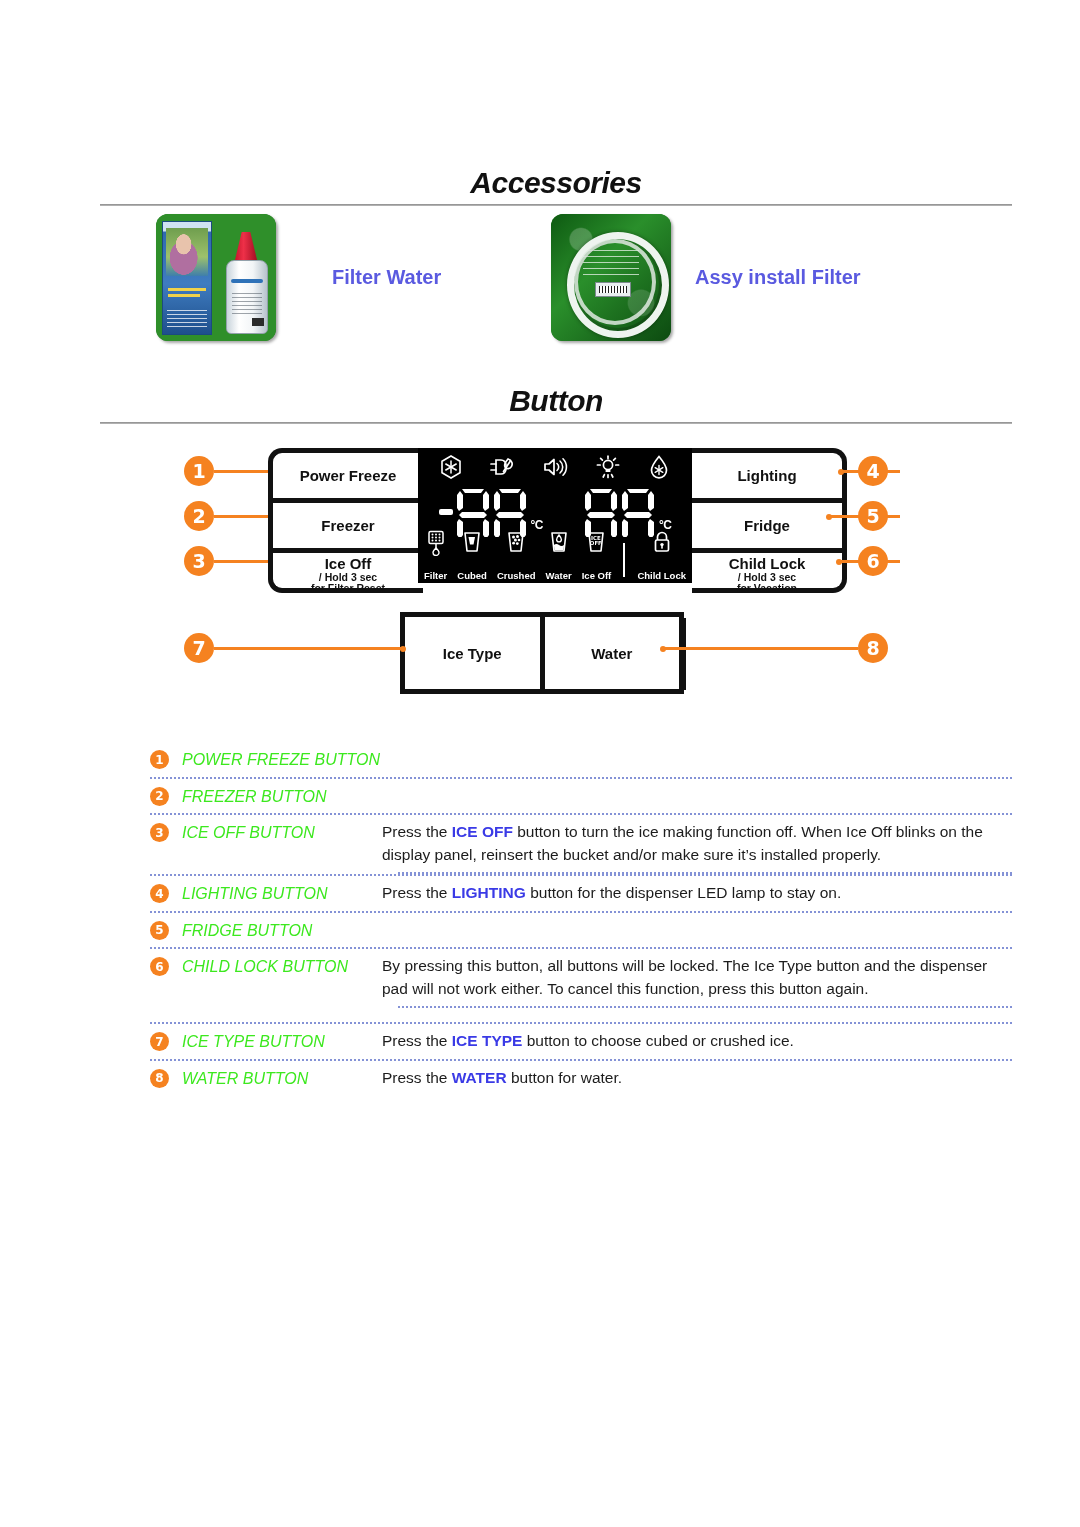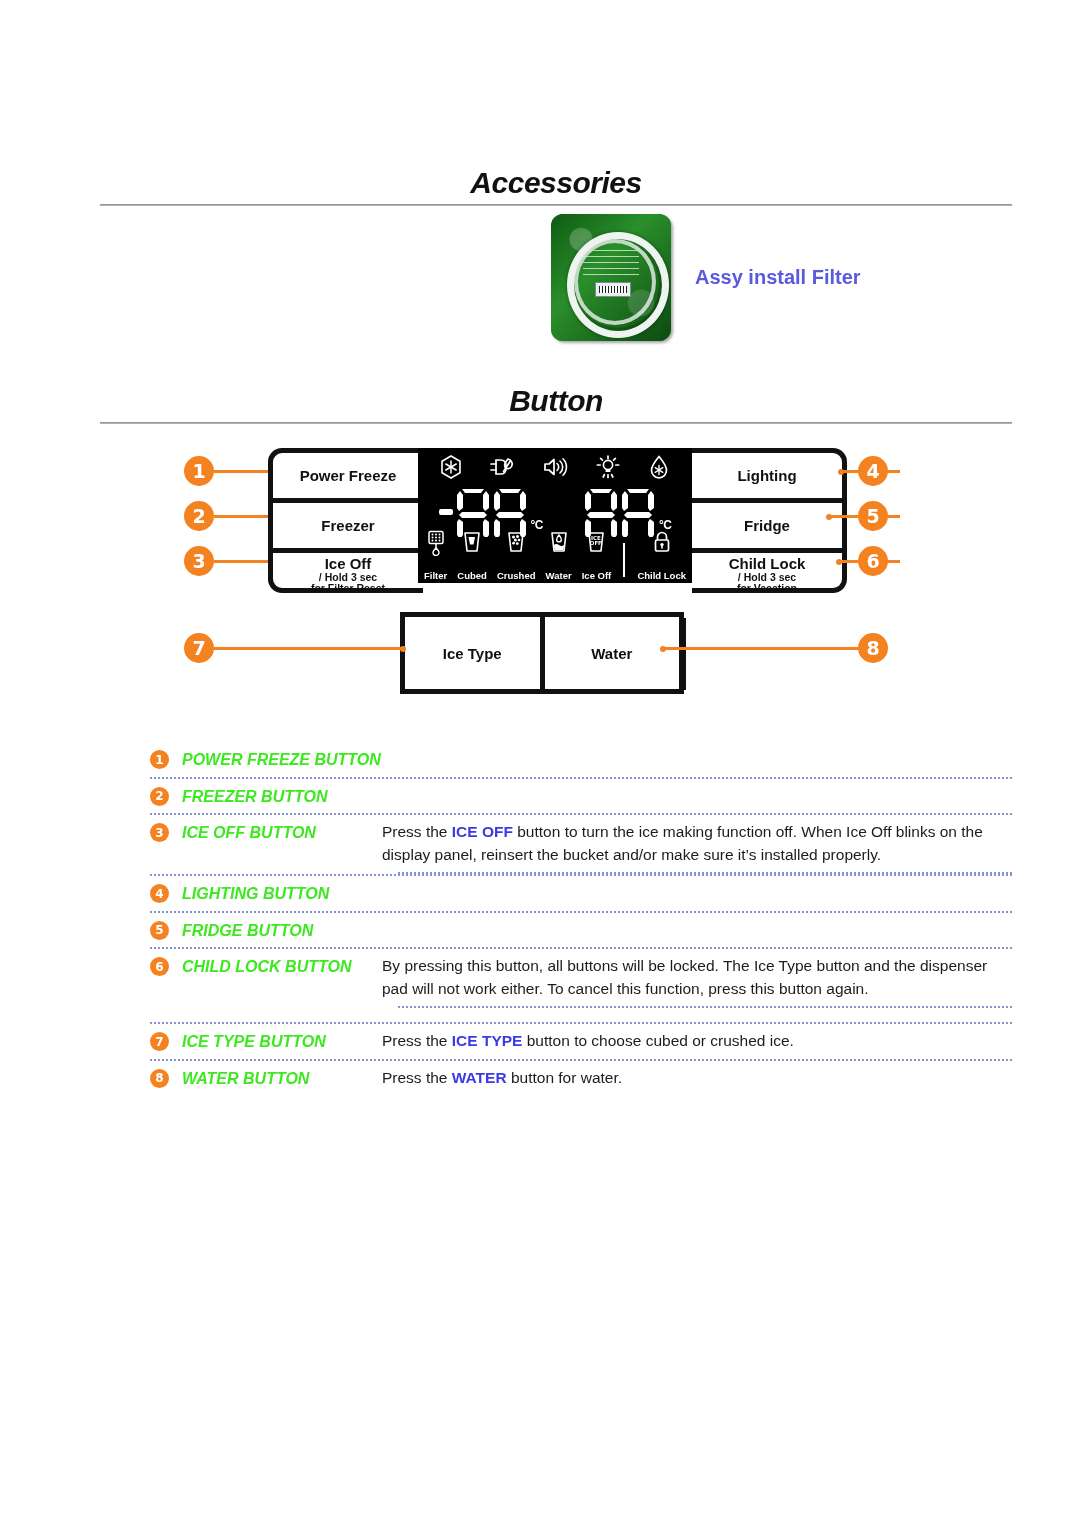--- a/index.html
+++ b/index.html
@@ -207,21 +207,21 @@
   .mini-badge {
     width:19px; height:19px; border-radius:50%;
     background:#f58220; color:#fff;
     font-family:"DejaVu Sans", sans-serif;
     font-weight:bold; font-size:12px;
     display:flex; align-items:center; justify-content:center; line-height:1;
   }
   .drow .term {
     width:200px; flex:0 0 200px;
     color:#3ce81e;
-    font-weight:bold; font-style:italic;
+    font-weight:normal; font-style:italic;
     font-size:16px; line-height:1.35;
     padding-top:1px;
   }
   .drow .body {
     flex:1; font-size:15.5px; line-height:1.45; color:#1c1c1c;
   }
   .drow .body b { color:#3a3ae6; font-weight:bold; }
   .sep { height:0; border-top:2px dotted #6f7fd0; opacity:.85; }
   .sep.indent { margin-left:248px; }
 </style>
@@ -230,20 +230,40 @@
 
 <div class="page">
 
   <div class="section-head" id="head-accessories">
     <div class="title">Accessories</div>
     <div class="rule"></div>
   </div>
 
   <div class="acc-row">
 
+    <div class="acc-item one">
+      <div class="acc-thumb">
+        <div class="fw-bg"></div>
+        <div class="fw-box">
+          <div class="photo"></div>
+          <div class="txt1"></div>
+            <div class="txt2"></div>
+            <div class="txt3"></div>
+        </div>
+        <div class="fw-bottle">
+          <div class="cap"></div>
+          <div class="body">
+            <div class="band"></div>
+            <div class="lines"></div>
+            <div class="blk"></div>
+          </div>
+        </div>
+      </div>
+      <div class="acc-label">Filter Water</div>
+    </div>
 
     <div class="acc-item two">
       <div class="acc-thumb">
         <div class="ai-bg"></div>
         <div class="ai-txt"></div>
         <div class="ai-coil"></div>
         <div class="ai-coil2"></div>
         <div class="ai-tag"></div>
       </div>
       <div class="acc-label">Assy install Filter</div>
@@ -561,20 +581,21 @@
     </div>
     <div class="sep indent"></div>
 
     <div class="sep"></div>
 
     <div class="drow">
       <div class="num">
         <div class="mini-badge">4</div>
       </div>
       <div class="term">LIGHTING BUTTON</div>
+      <div class="body">Press the <b>LIGHTING</b> button for the dispenser LED lamp to stay on.</div>
     </div>
     <div class="sep"></div>
 
     <div class="drow">
       <div class="num">
         <div class="mini-badge">5</div>
       </div>
       <div class="term">FRIDGE BUTTON</div>
     </div>
     <div class="sep"></div>

